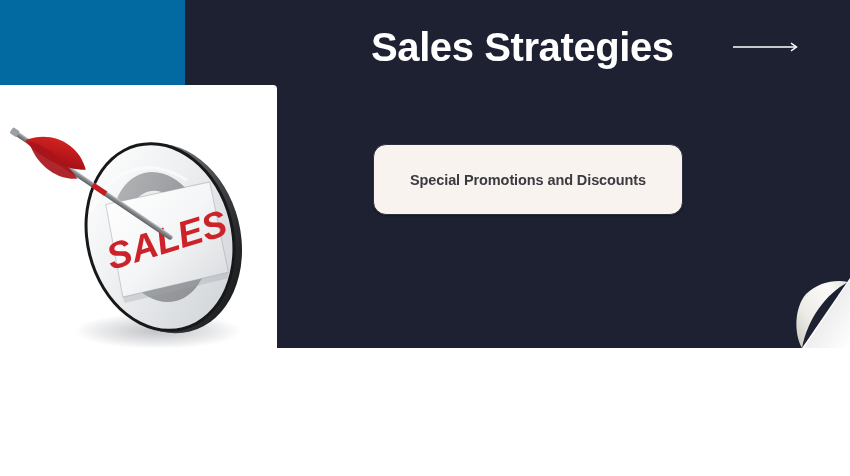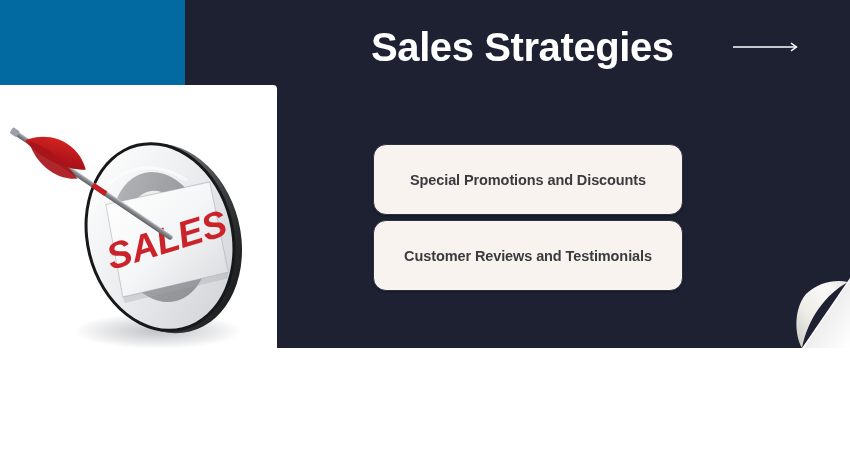--- a/index.html
+++ b/index.html
@@ -205,23 +205,20 @@
     </div>
   </div>
 
   <div class="card-list">
 
     <div class="strategy-card">
       <span class="strategy-card-label">Special Promotions and Discounts</span>
     </div>
 
 
-    <div class="strategy-card">
-      <span class="strategy-card-label">Customer Reviews and Testimonials</span>
-    </div>
 
 
   </div>
 
   <div class="page-curl">
     <svg width="68" height="70" viewBox="0 0 68 70" aria-hidden="true">
       <defs>
         <linearGradient id="curlGrad" x1="0" y1="1" x2="1" y2="0">
           <stop offset="0%" stop-color="#c9c7c2"></stop>
           <stop offset="35%" stop-color="#eeece7"></stop>

